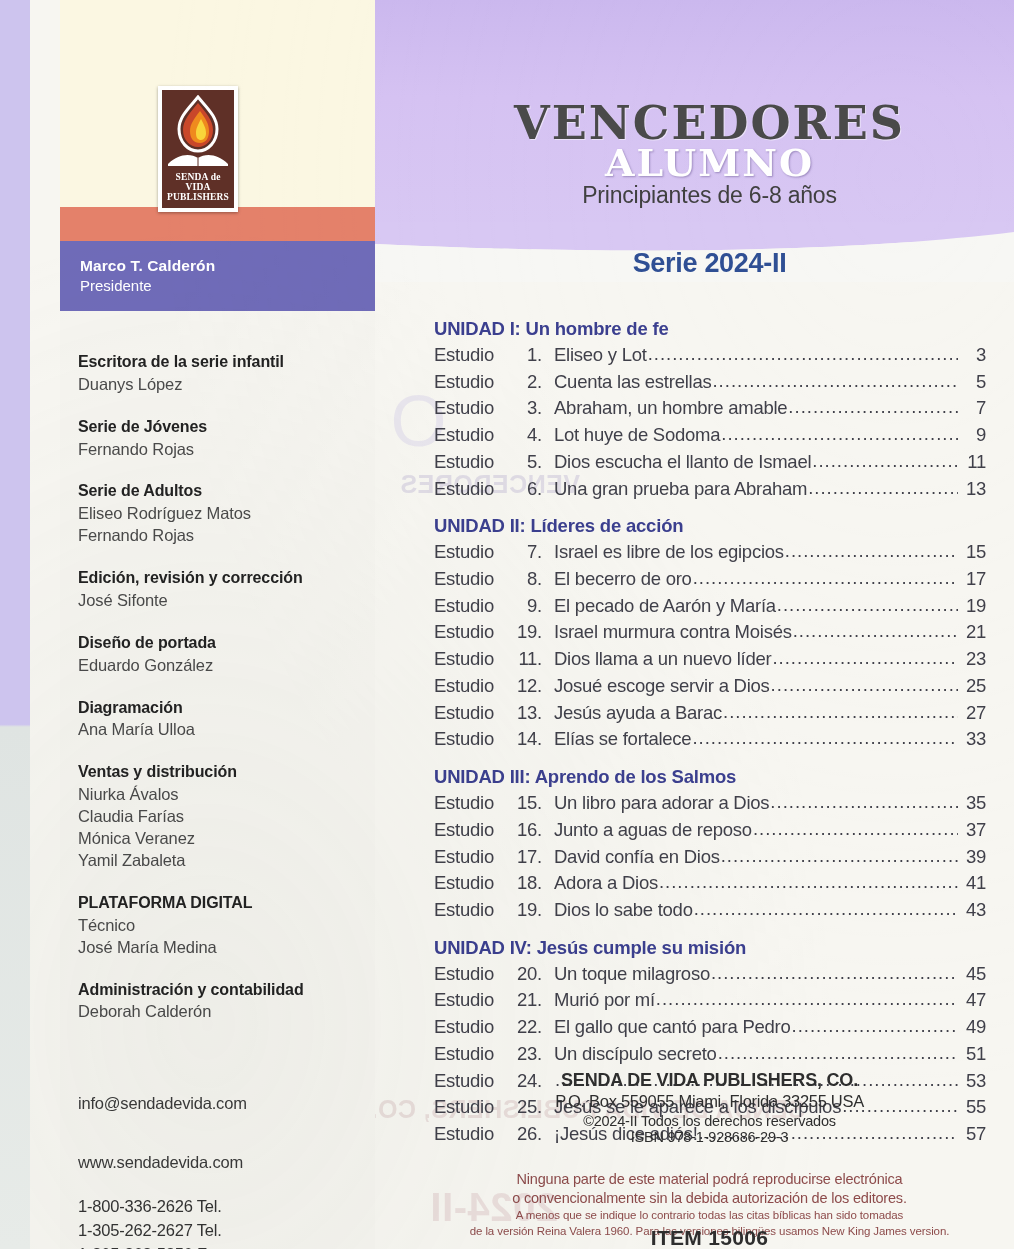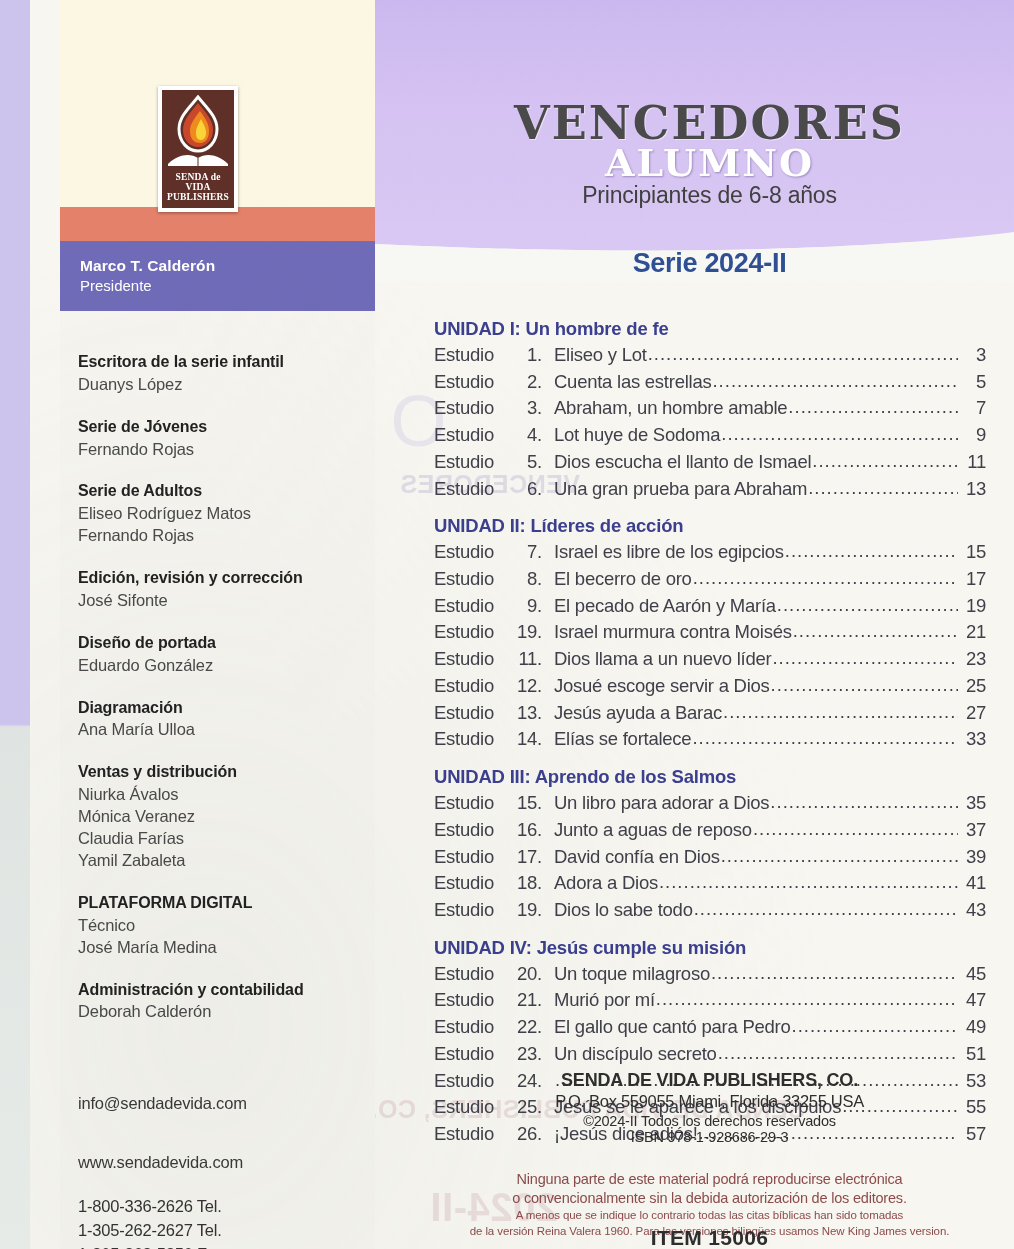--- a/index.html
+++ b/index.html
@@ -314,22 +314,22 @@
         <div class="credit-role">Diseño de portada</div>
         <div class="credit-name">Eduardo González</div>
       </div>
       <div class="credit-group">
         <div class="credit-role">Diagramación</div>
         <div class="credit-name">Ana María Ulloa</div>
       </div>
       <div class="credit-group">
         <div class="credit-role">Ventas y distribución</div>
         <div class="credit-name">Niurka Ávalos</div>
+        <div class="credit-name">Claudia Farías</div>
         <div class="credit-name">Mónica Veranez</div>
-        <div class="credit-name">Claudia Farías</div>
         <div class="credit-name">Yamil Zabaleta</div>
       </div>
       <div class="credit-group">
         <div class="credit-role">PLATAFORMA DIGITAL</div>
         <div class="credit-name">Técnico</div>
         <div class="credit-name">José María Medina</div>
       </div>
       <div class="credit-group">
         <div class="credit-role">Administración y contabilidad</div>
         <div class="credit-name">Deborah Calderón</div>

